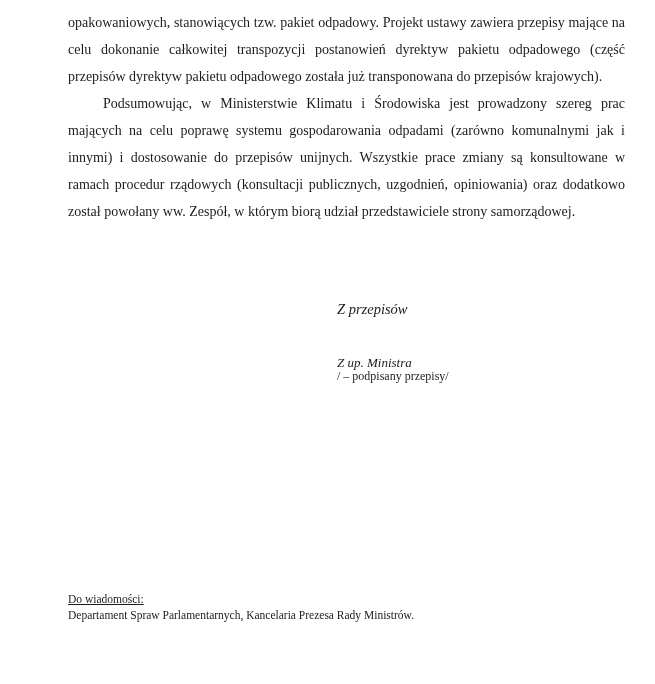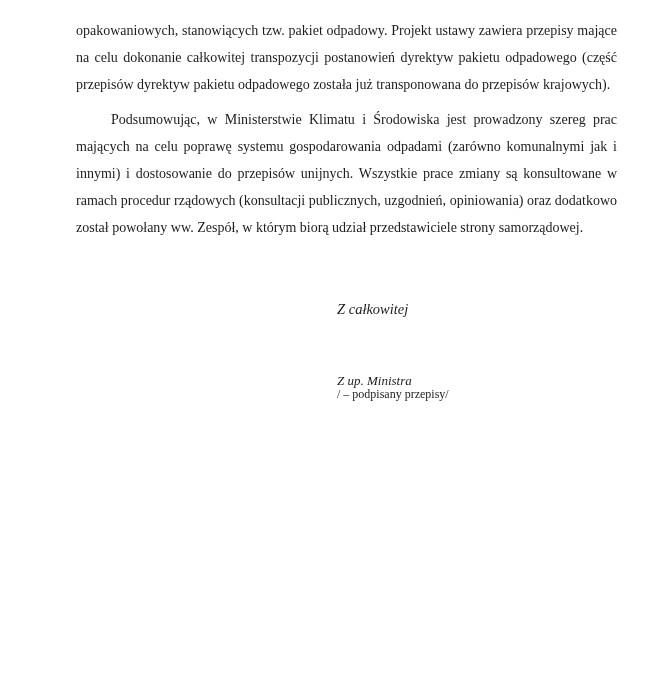--- a/index.html
+++ b/index.html
@@ -19,21 +19,21 @@
   .body-text {
     position: absolute;
     left: 68px;
     top: 9px;
     width: 557px;
     font-size: 14px;
     line-height: 27px;
     text-align: justify;
   }
   .para {
-    margin: 8px;
+    margin: 0;
     padding: 0;
   }
   .para.indent {
     text-indent: 35px;
   }
   .closing {
     position: absolute;
     left: 337px;
     top: 301px;
     font-size: 14.5px;
@@ -42,21 +42,20 @@
   .signature {
     position: absolute;
     left: 337px;
     top: 356px;
     font-size: 12px;
     line-height: 13.5px;
   }
   .sig-authority {
     font-style: italic;
     font-size: 13px;
-    margin-top: 18px;
   }
   .cc-block {
     position: absolute;
     left: 68px;
     top: 592px;
     font-size: 11.5px;
     line-height: 15.5px;
   }
   .cc-heading {
     text-decoration: underline;
@@ -65,21 +64,25 @@
 </head>
 <body>
 
 <div class="page">
 
   <div class="body-text">
     <p class="para">opakowaniowych, stanowiących tzw. pakiet odpadowy. Projekt ustawy zawiera przepisy mające na celu dokonanie całkowitej transpozycji postanowień dyrektyw pakietu odpadowego (część przepisów dyrektyw pakietu odpadowego została już transponowana do przepisów krajowych).</p>
     <p class="para indent">Podsumowując, w Ministerstwie Klimatu i Środowiska jest prowadzony szereg prac mających na celu poprawę systemu gospodarowania odpadami (zarówno komunalnymi jak i innymi) i dostosowanie do przepisów unijnych. Wszystkie prace zmiany są konsultowane w ramach procedur rządowych (konsultacji publicznych, uzgodnień, opiniowania) oraz dodatkowo został powołany ww. Zespół, w którym biorą udział przedstawiciele strony samorządowej.</p>
   </div>
 
-  <div class="closing">Z całkowitej</div>
+  <div class="closing">Z przepisów</div>
 
   <div class="signature">
     <div class="sig-authority">Z up. Ministra</div>
     <div>/ – podpisany przepisy/</div>
   </div>
 
+  <div class="cc-block">
+    <div class="cc-heading">Do wiadomości:</div>
+    <div class="cc-recipient">Departament Spraw Parlamentarnych, Kancelaria Prezesa Rady Ministrów.</div>
+  </div>
 
 </div>
 
 </body></html>

